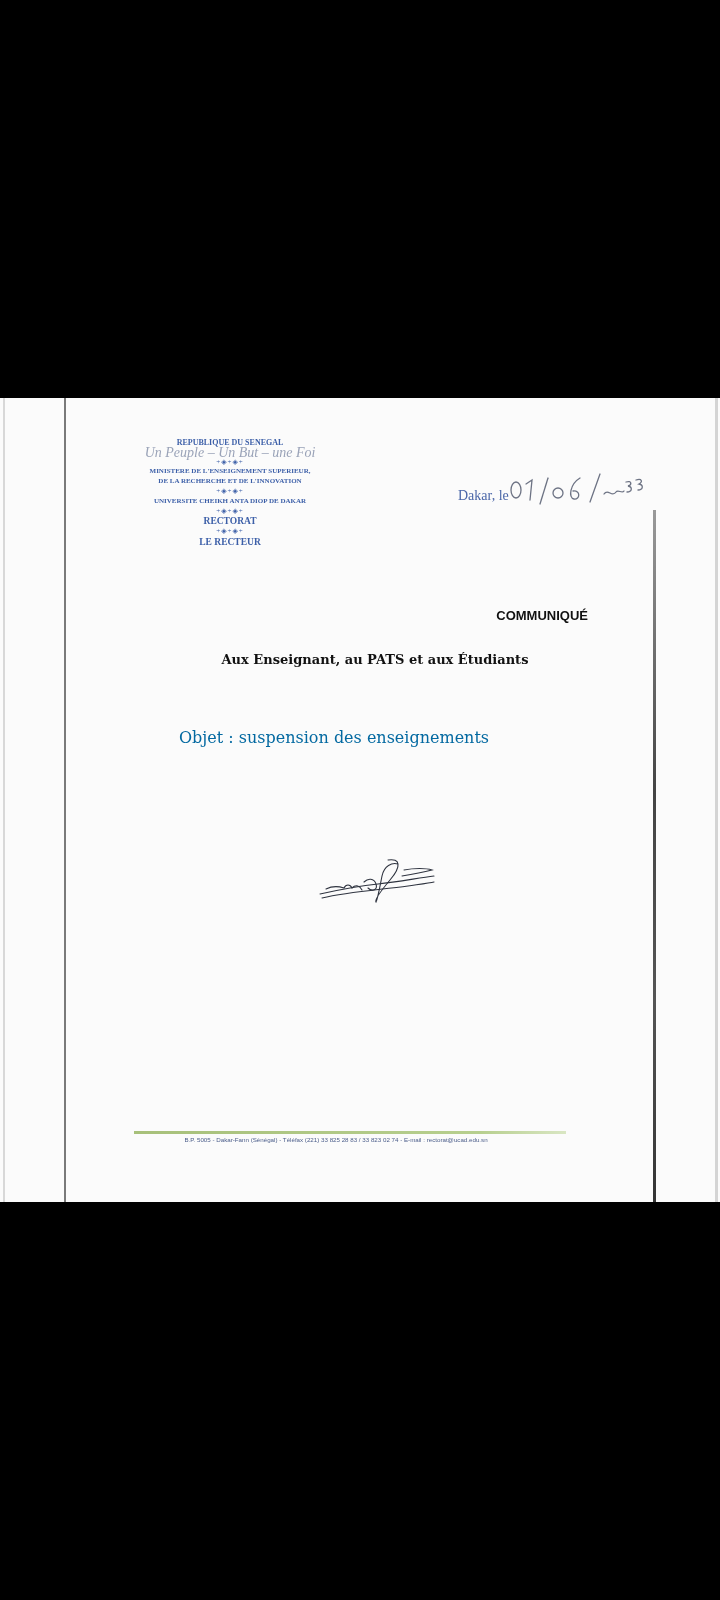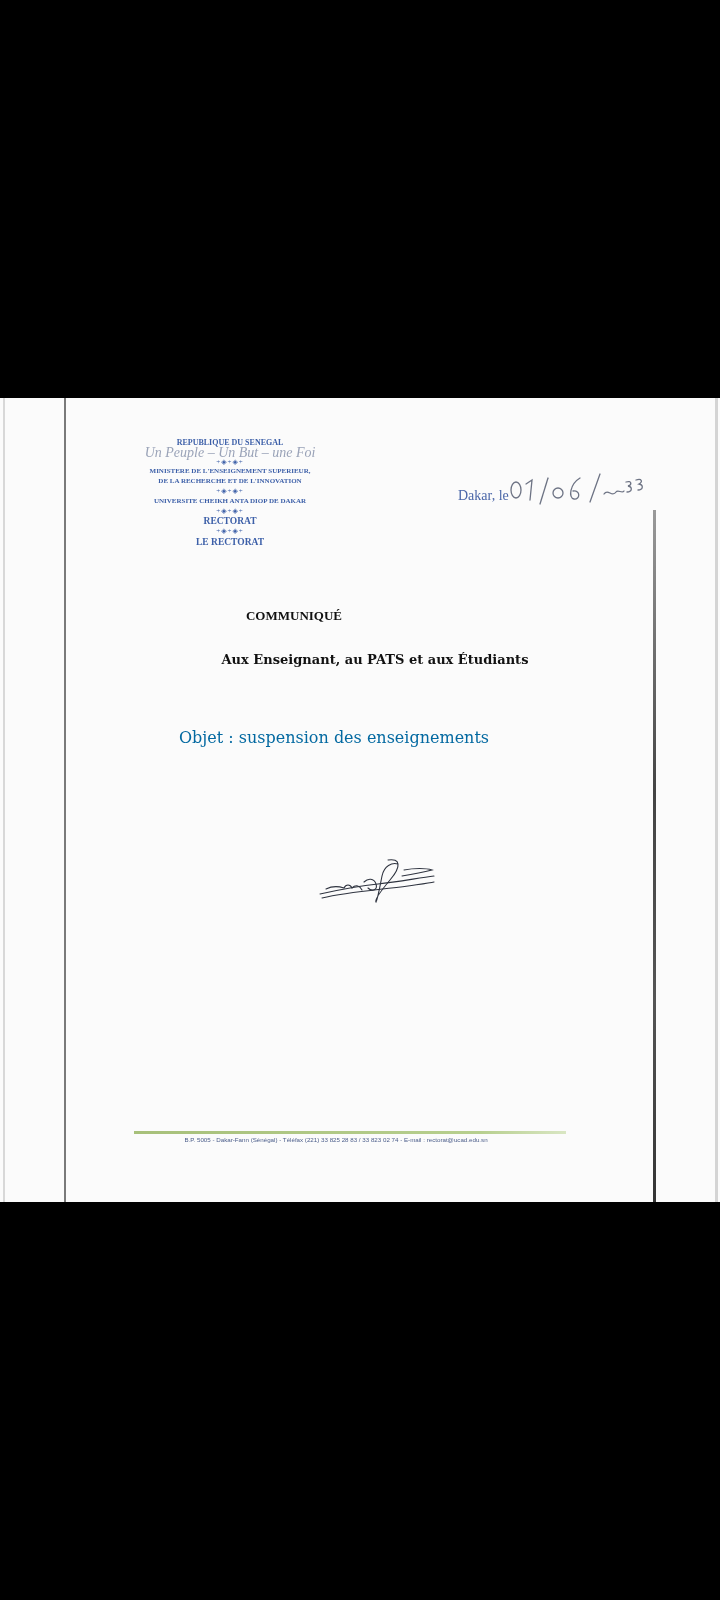--- a/index.html
+++ b/index.html
@@ -54,22 +54,22 @@
     font-size: 14px;
     color: #4a66a8;
     margin-top: 8px;
   }
   .date-hand {
     position: absolute; left: 508px; top: 70px;
     width: 140px; height: 38px;
   }
   .title {
     position: absolute; left: 0; width: 588px; top: 210px;
-    text-align: center; font-weight: bold; font-size: 13px; color: #111;
-    font-family: Liberation Serif, serif;
+    text-align: right; font-weight: bold; font-size: 13px; color: #111;
+    font-family: Liberation Sans, sans-serif;
   }
   .subtitle {
     position: absolute; left: 0; width: 720px; top: 254px;
     text-align: center; font-weight: bold; font-size: 13px; color: #111; padding-left: 15px;
   }
   .objet {
     position: absolute; left: 179px; top: 330px;
     font-size: 16px; color: #0369a1;
   }
   .body-text {
@@ -105,21 +105,21 @@
     <div class="lh-country">REPUBLIQUE DU SENEGAL</div>
     <div class="lh-motto">Un Peuple – Un But – une Foi</div>
     <div class="lh-sep">+◈+◈+</div>
     <div class="lh-small">MINISTERE DE L'ENSEIGNEMENT SUPERIEUR,</div>
     <div class="lh-small">DE LA RECHERCHE ET DE L'INNOVATION</div>
     <div class="lh-sep">+◈+◈+</div>
     <div class="lh-small">UNIVERSITE CHEIKH ANTA DIOP DE DAKAR</div>
     <div class="lh-sep">+◈+◈+</div>
     <div class="lh-big">RECTORAT</div>
     <div class="lh-sep">+◈+◈+</div>
-    <div class="lh-big">LE RECTORAT</div>
+    <div class="lh-big">LE RECTEUR</div>
   </div>
 
   <div class="dateline">Dakar, le</div>
   <svg class="date-hand" viewBox="0 0 140 38">
     <title>01/06/2023</title>
     <g fill="none" stroke="#6d7384" stroke-width="1.3" stroke-linecap="round">
       <ellipse cx="8" cy="22" rx="5" ry="8"></ellipse>
       <path d="M18 16 L24 12 L22 32"></path>
       <path d="M40 10 L32 36"></path>
       <ellipse cx="50" cy="25" rx="5" ry="5"></ellipse>

